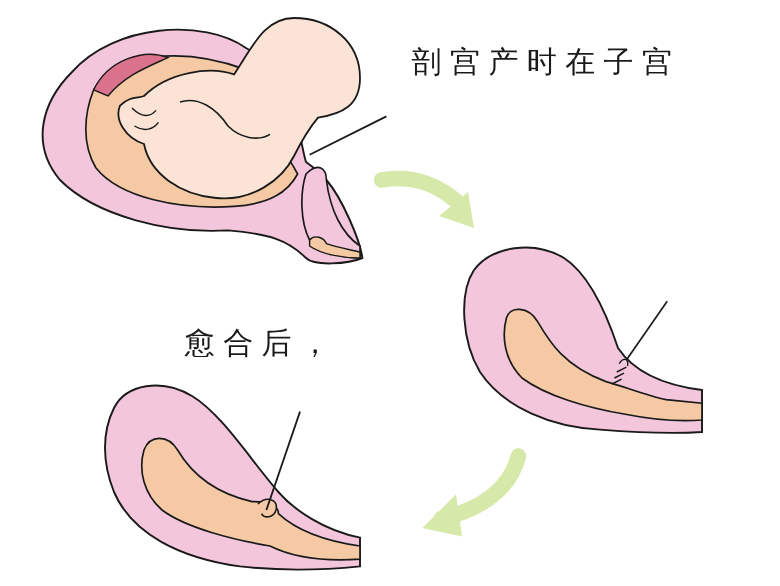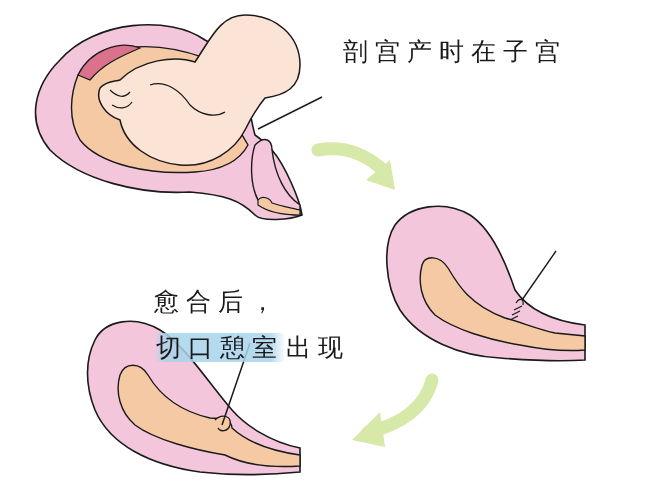--- a/index.html
+++ b/index.html
@@ -88,20 +88,17 @@
       <path d="M215,420 C222,413 232,416 230,425 C228,432 220,432 218,428" fill="#f5c9a3" stroke="#1a1a1a" stroke-width="1.3"></path>
       <line x1="250" y1="343" x2="222" y2="425" stroke="#1a1a1a" stroke-width="1.5"></line>
     </g>
   </svg>
 
   <div class="label" style="left:343px; top:24px;">
     <span class="line">剖宫产时在子宫</span>
   </div>
 
 
-  <div class="label" style="left:154px; top:274px;">
+  <div class="label" style="left:154px; top:258px;">
     <span class="line">愈合后，</span>
-    <span class="line">
-      <span class="highlight">切口憩室</span><span>出现</span>
-    </span>
   </div>
 
 </div>
 
 </body></html>

